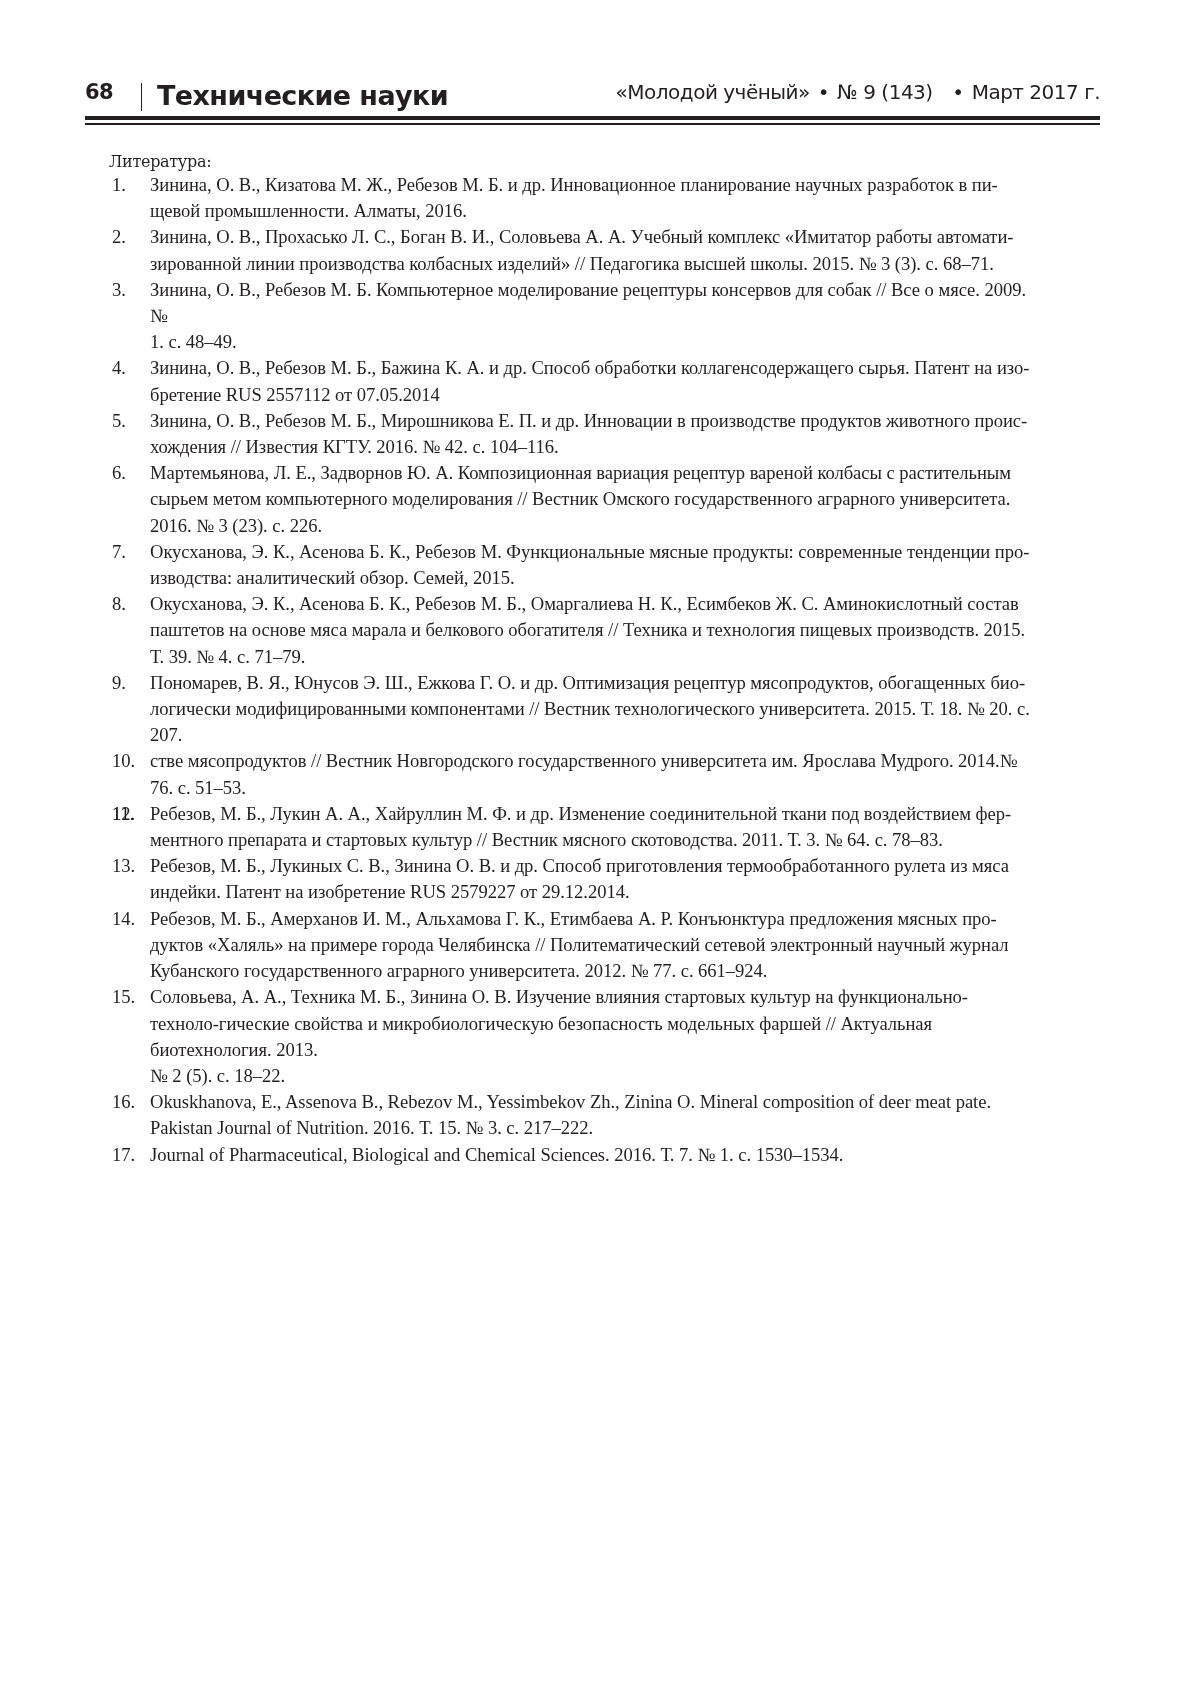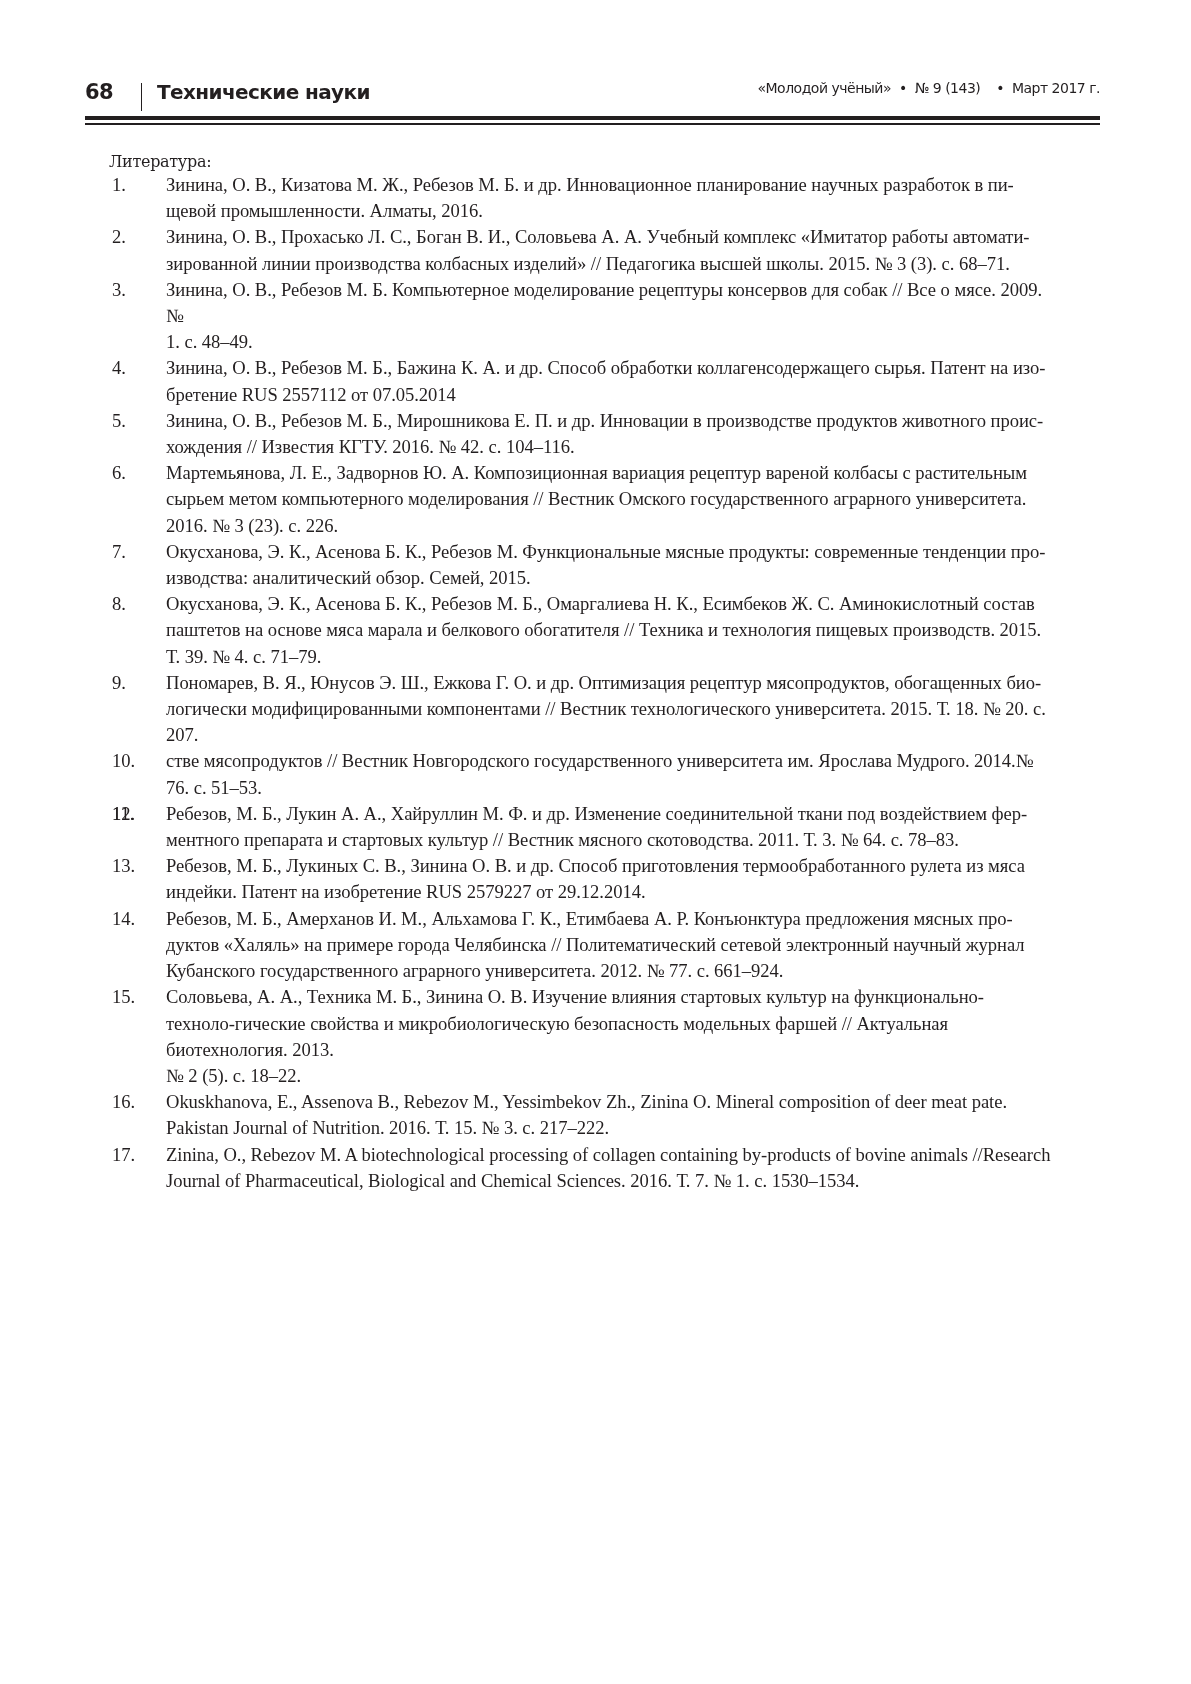--- a/index.html
+++ b/index.html
@@ -14,26 +14,26 @@
       position: absolute; left: 0; top: 2px;
       font-family: "DejaVu Sans", sans-serif; font-weight: bold; font-size: 21px;
       letter-spacing: -0.5px;
       text-align: right;
     }
     .vsep {
       position: absolute; left: 56px; top: 5px; width: 1px; height: 28px; background: #231f20;
     }
     .section {
       position: absolute; left: 72px; top: 2px;
-      font-family: "DejaVu Sans", sans-serif; font-weight: bold; font-size: 20px;
+      font-family: "DejaVu Sans", sans-serif; font-weight: bold; font-size: 27px;
       letter-spacing: -0.6px;
     }
     .journal {
       position: absolute; right: 0; top: 2px;
-      font-family: "DejaVu Sans", sans-serif; font-size: 14px; letter-spacing: -0.5px;
+      font-family: "DejaVu Sans", sans-serif; font-size: 20px; letter-spacing: -0.5px;
       white-space: nowrap;
     }
     .journal .dot { padding: 0 8px; }
     .rule-thick {
       position: absolute; left: 85px; top: 116px; width: 1015px; height: 4px; background: #231f20;
     }
     .rule-thin {
       position: absolute; left: 85px; top: 123px; width: 1015px; height: 1.5px; background: #231f20;
     }
     .lit-label {
@@ -41,21 +41,21 @@
       font-family: "DejaVu Serif", serif; font-size: 16px; letter-spacing: -0.3px; text-align: right;
     }
     .refs {
       position: absolute; left: 112px; top: 172px; width: 1048px;
       font-family: "Liberation Serif", serif; font-size: 18.6px; line-height: 26.2px;
       letter-spacing: -0.05px;
       list-style: none; margin: 0; padding: 0;
     }
     .ref { position: relative; padding-left: 38px; }
     .ref .num { position: absolute; left: 0; top: 0; width: 36px; }
-    .ref .line { display: block; white-space: nowrap; margin-left: 16px; }
+    .ref .line { display: block; white-space: nowrap; }
   </style>
 </head>
 <body>
 
 <div class="header">
   <span class="page-num">68</span>
   <span class="vsep"></span>
   <span class="section">Технические науки</span>
   <span class="journal">
     <span>«Молодой учёный»</span><span class="dot">•</span><span>№ 9 (143)</span>&nbsp;&nbsp;<span class="dot">•</span><span>Март 2017  г.</span>
@@ -147,16 +147,15 @@
       <span class="line">биотехнология. 2013.</span>
       <span class="line">№  2 (5). с. 18–22.</span>
     </li>
     <li class="ref">
       <span class="num">16.</span>
       <span class="line">Okuskhanova, E., Assenova B., Rebezov M., Yessimbekov Zh., Zinina O. Mineral composition of deer meat pate.</span>
       <span class="line">Pakistan Journal of Nutrition. 2016. Т. 15. №  3. с. 217–222.</span>
     </li>
     <li class="ref">
       <span class="num">17.</span>
-      <span class="line">Zinina, O., Rebezov M. A biotechnological processing of collagen containing by-products of bovine animals //Research</span>
       <span class="line">Journal of Pharmaceutical, Biological and Chemical Sciences. 2016. Т. 7. №  1. с. 1530–1534.</span>
     </li>
   </ol>
 
 </body></html>

